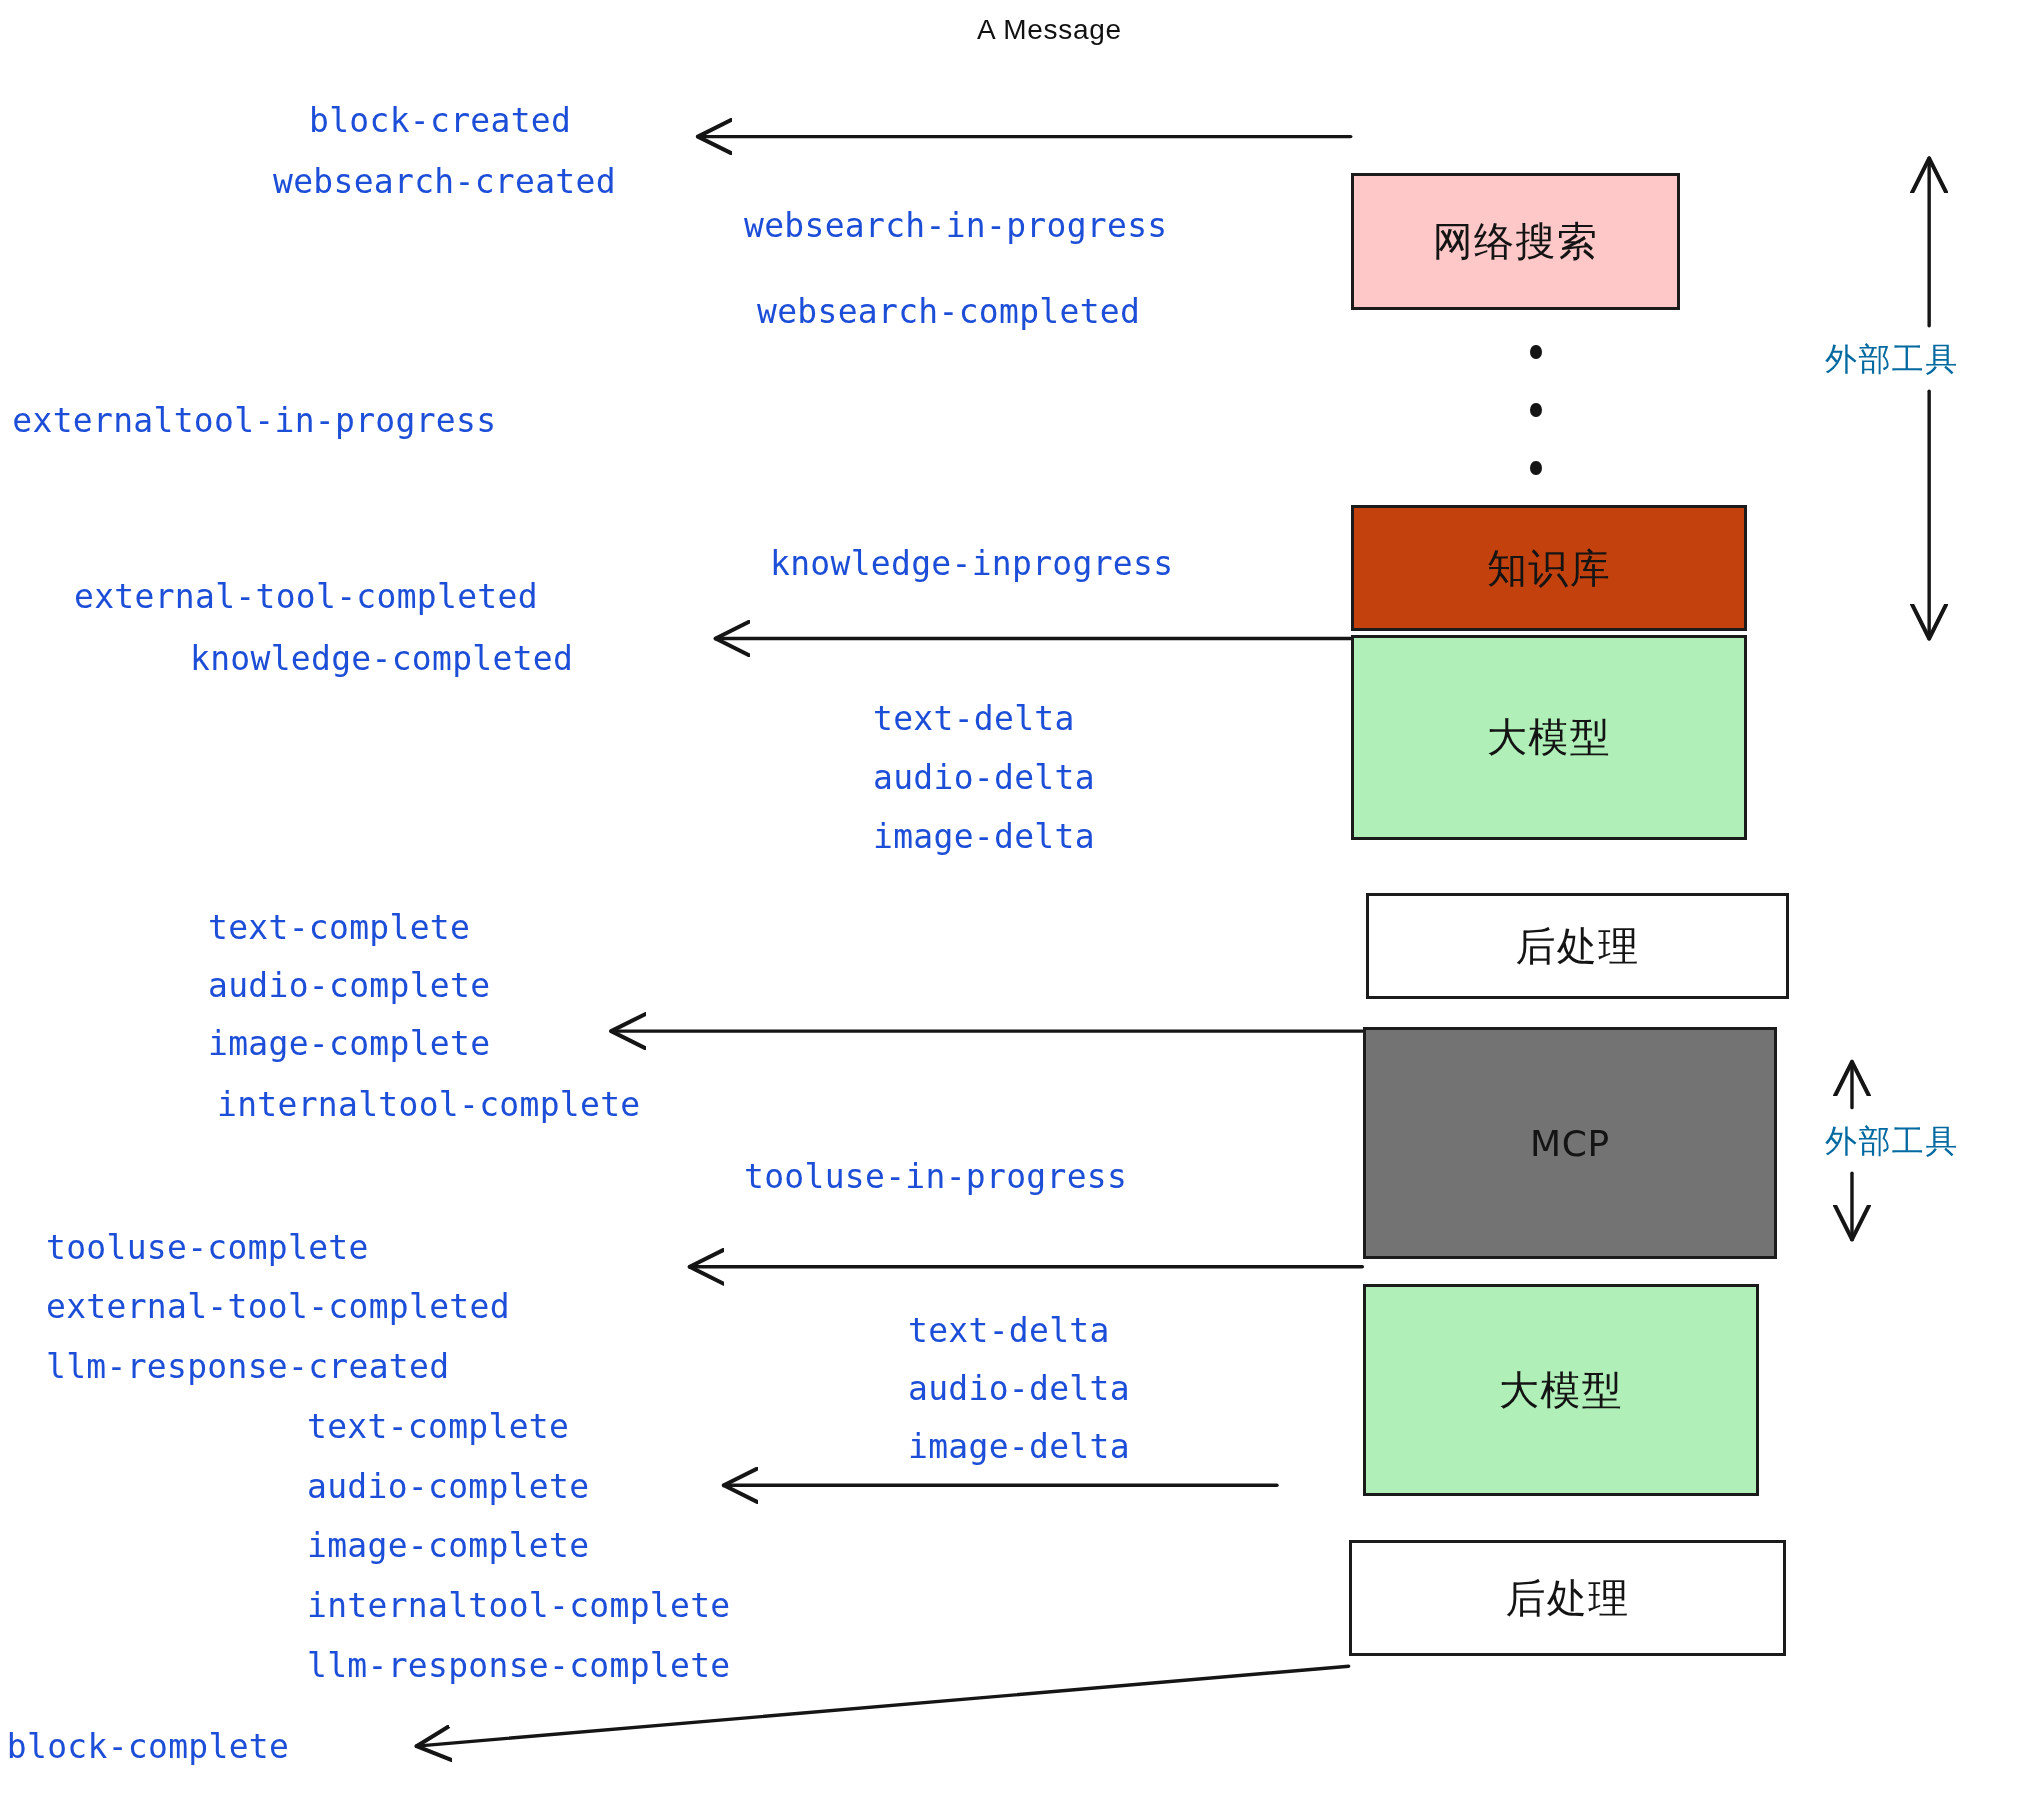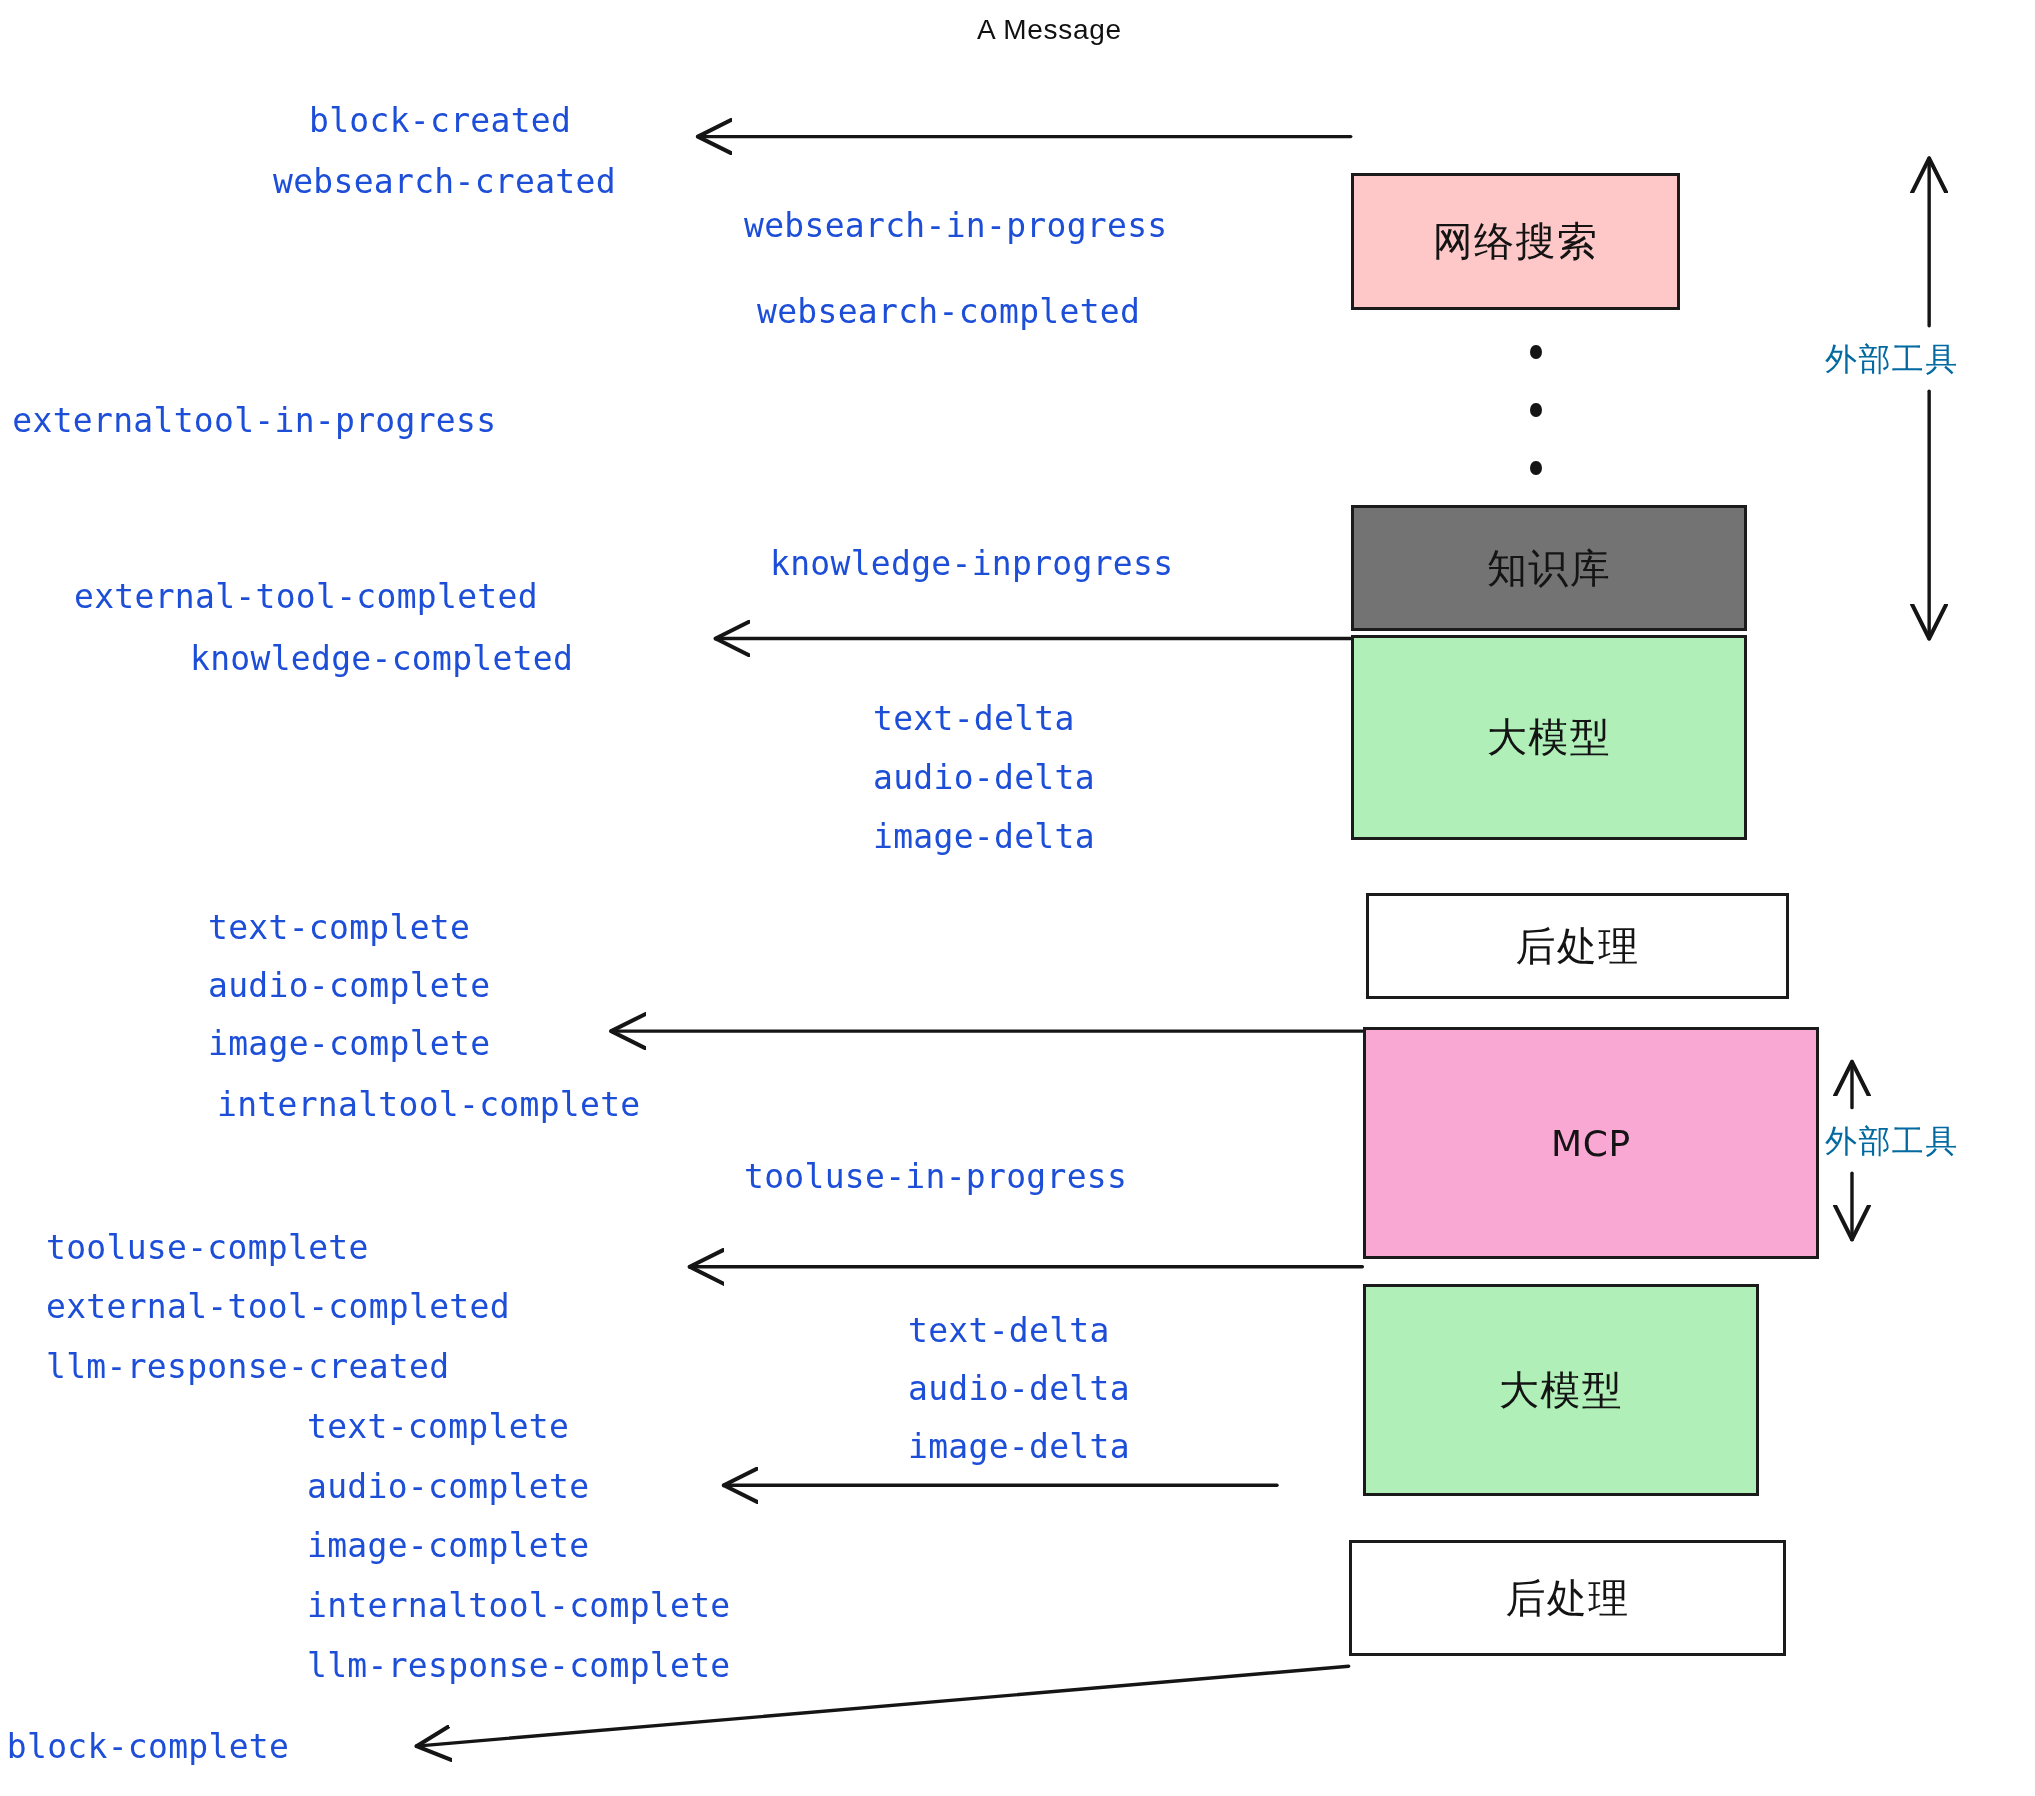--- a/index.html
+++ b/index.html
@@ -107,30 +107,30 @@
         <line x1="2825" y1="573" x2="2825" y2="935" marker-end="url(#ah)"></line>
         <line x1="2712" y1="1622" x2="2712" y2="1555" marker-end="url(#ah)"></line>
         <line x1="2712" y1="1718" x2="2712" y2="1815" marker-end="url(#ah)"></line>
       </g>
   </svg>
 
   <div id="boxes">
       <div class="box" style="left: 1351px; top: 173px; width: 329px; height: 137px; background: rgb(255, 200, 200);">
         <span class="box-label">网络搜索</span>
       </div>
-      <div class="box" style="left: 1351px; top: 505px; width: 396px; height: 126px; background: #737373;">
+      <div class="box" style="left: 1351px; top: 505px; width: 396px; height: 126px; background: #c2410c;">
         <span class="box-label">知识库</span>
       </div>
       <div class="box" style="left: 1351px; top: 635px; width: 396px; height: 205px; background: rgb(176, 240, 184);">
         <span class="box-label">大模型</span>
       </div>
       <div class="box" style="left: 1366px; top: 893px; width: 423px; height: 106px; background: rgb(255, 255, 255);">
         <span class="box-label">后处理</span>
       </div>
-      <div class="box" style="left: 1363px; top: 1027px; width: 456px; height: 232px; background: #f9a8d4;">
+      <div class="box" style="left: 1363px; top: 1027px; width: 414px; height: 232px; background: #737373;">
         <span class="box-label latin">MCP</span>
       </div>
       <div class="box" style="left: 1363px; top: 1284px; width: 396px; height: 212px; background: rgb(176, 240, 184);">
         <span class="box-label">大模型</span>
       </div>
       <div class="box" style="left: 1349px; top: 1540px; width: 437px; height: 116px; background: rgb(255, 255, 255);">
         <span class="box-label">后处理</span>
       </div>
     </div>
 

